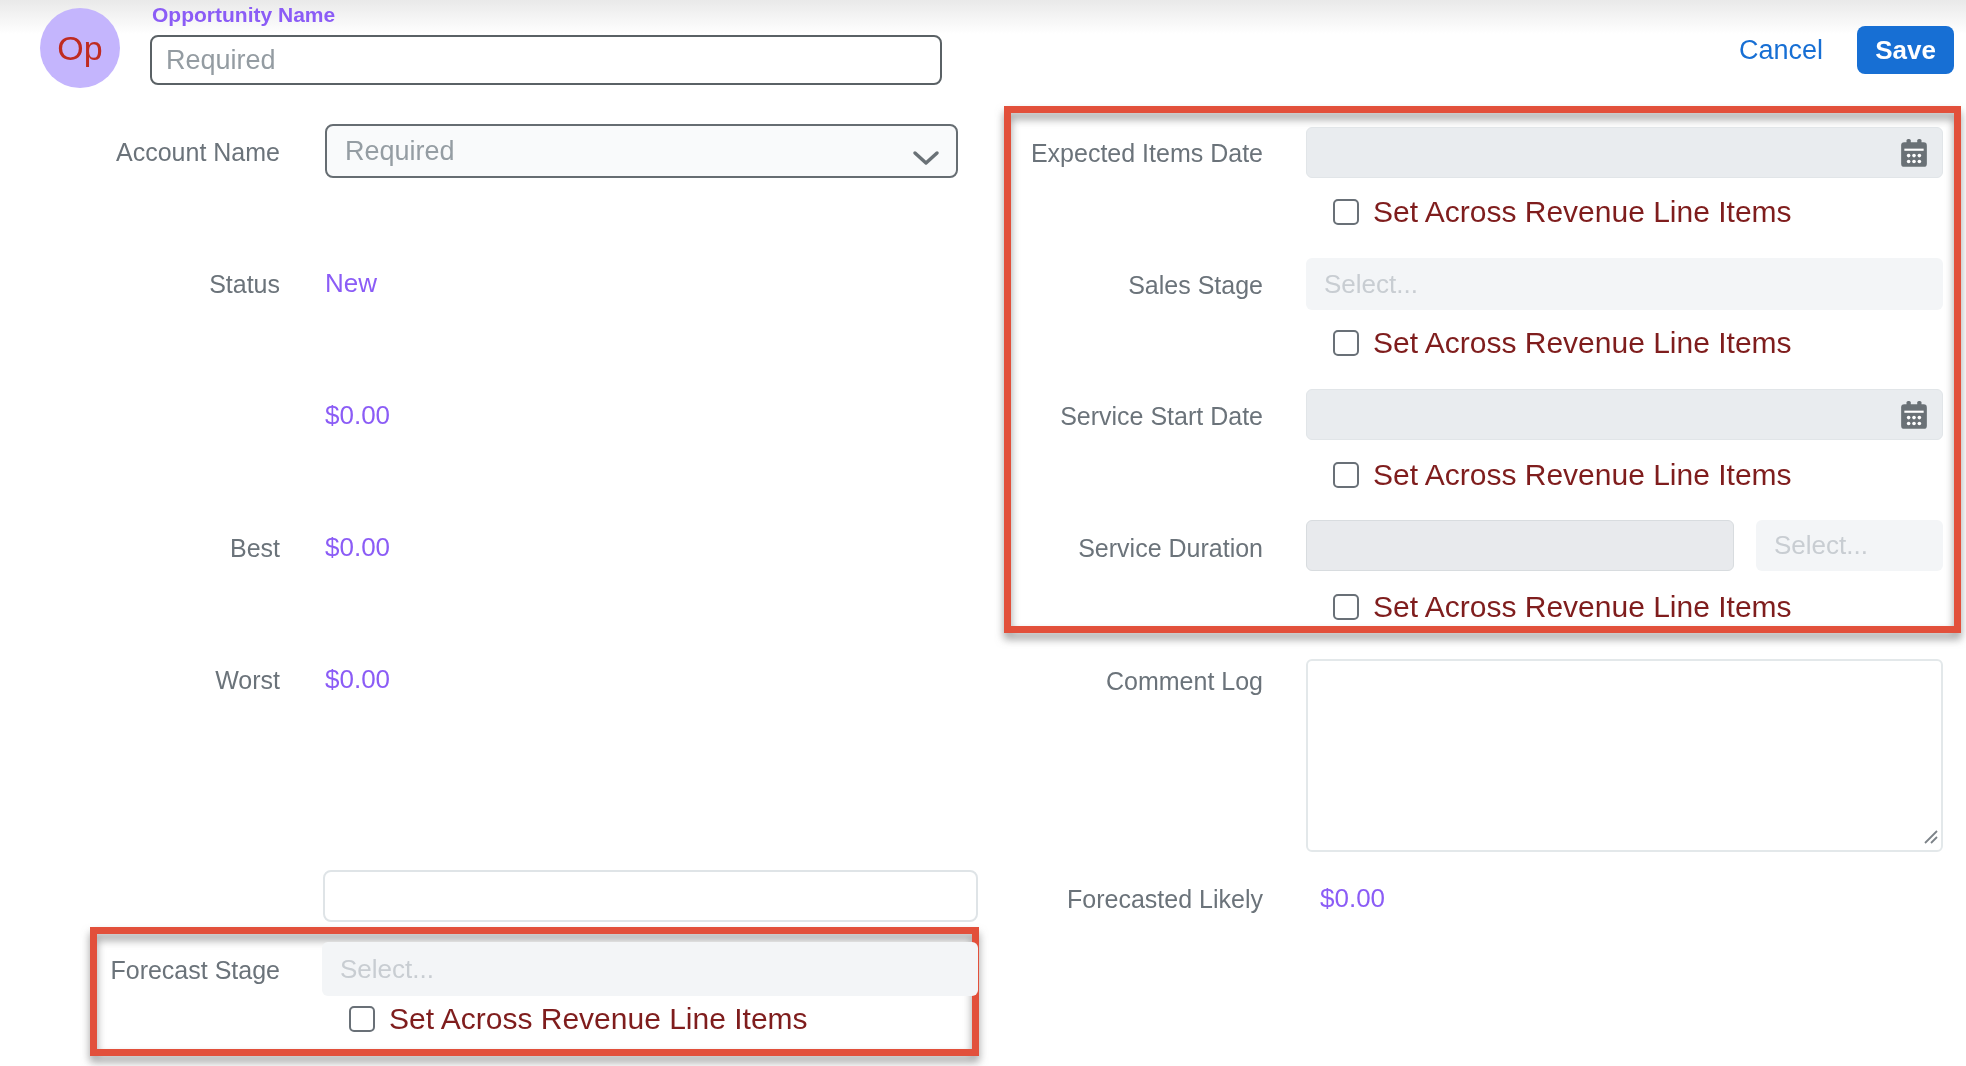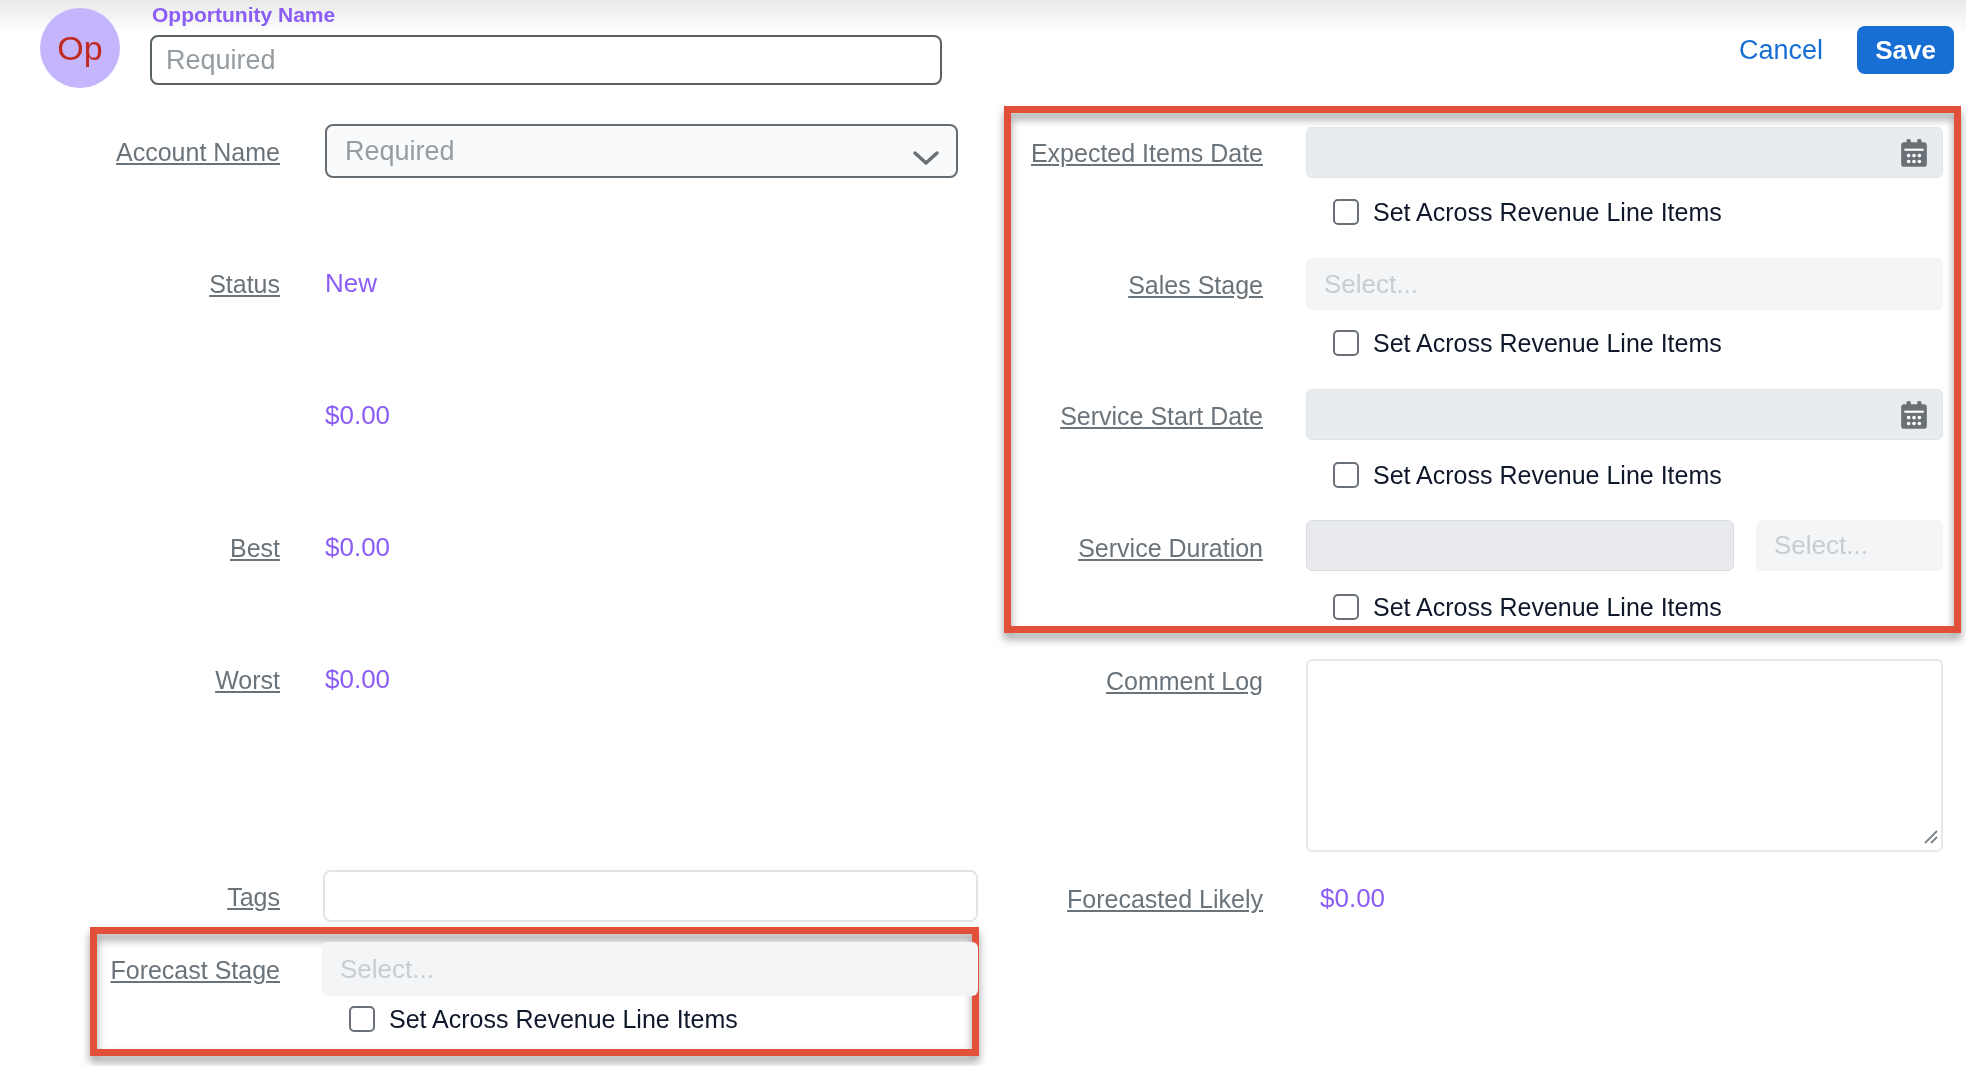--- a/index.html
+++ b/index.html
@@ -12,37 +12,37 @@
   .opp-label{position:absolute;left:152px;top:3px;font-size:21px;font-weight:bold;color:#8b5cf6;}
   .opp-input{position:absolute;left:150px;top:35px;width:760px;height:46px;border:2px solid#5a6165;
         border-radius:8px;font-size:27px;padding:0 14px;color:#21262b;outline:none;background:#fff;
         font-family:"Liberation Sans", sans-serif;}
   input::placeholder{color:#949ca2;opacity:1;}
   .cancel-btn{position:absolute;left:1733px;top:34px;font-size:27px;color:#176fd4;cursor:pointer;background:none;border:none;
         font-family:"Liberation Sans", sans-serif;}
   .save-btn{position:absolute;left:1857px;top:26px;width:97px;height:48px;background:#176fd4;color:#fff;
         font-size:26px;font-weight:bold;border:none;border-radius:8px;cursor:pointer;
         font-family:"Liberation Sans", sans-serif;}
-  .field-label{position:absolute;font-size:25px;color:#6b737a;line-height:30px;text-decoration:underline;}
+  .field-label{position:absolute;font-size:25px;color:#6b737a;line-height:30px;}
   .llabel{left:0;width:280px;text-align:right;}
   .rlabel{left:1010px;width:253px;text-align:right;}
   .field-value{position:absolute;font-size:26px;color:#8b5cf6;line-height:32px;}
   .select-box{position:absolute;display:flex;align-items:center;box-sizing:border-box;
         border-radius:6px;font-size:26px;color:#c8cdd2;padding:0 18px;}
   .account-select{left:325px;top:124px;width:633px;height:54px;background:#f9fafb;
         border:2px solid #666d72;border-radius:8px;color:#959da3;font-size:27px;justify-content:flex-start;cursor:pointer;}
   .account-select .chev{position:absolute;right:16px;top:18px;}
   .ghost-input{position:absolute;box-sizing:border-box;border-radius:6px;}
   .date-input{background:#e9ecef;border:1px solid #e1e5e8;width:637px;height:51px;left:1306px;}
   .cal{position:absolute;right:14px;top:11px;}
   .tags-input{position:absolute;left:323px;top:870px;width:655px;height:52px;box-sizing:border-box;
         border:2px solid #dfe4e7;border-radius:8px;background:#fff;font-size:26px;padding:0 14px;outline:none;
         font-family:"Liberation Sans", sans-serif;}
   .checkbox{position:absolute;width:22px;height:22px;border:2px solid #697077;border-radius:5px;background:#fff;cursor:pointer;}
-  .cb-label{position:absolute;font-size:25px;color:#0f172a;line-height:32px;}
+  .cb-label{position:absolute;font-size:30px;color:#7f1d1d;line-height:32px;}
   .annotation{position:absolute;border:7px solid #e2503b;background:transparent;pointer-events:none;
         filter:drop-shadow(0 6px 4px rgba(75,75,75,0.55));}
   .comment-area{position:absolute;left:1306px;top:659px;width:637px;height:193px;box-sizing:border-box;
         border:2px solid #e3e8ea;border-radius:6px;background:#fff;resize:none;outline:none;
         font-family:"Liberation Sans", sans-serif;font-size:24px;padding:10px 14px;}
   .resize-handle{position:absolute;left:1922px;top:828px;cursor:nwse-resize;}
 </style>
 </head>
 <body>
 
@@ -74,21 +74,20 @@
   <div class="field-value" style="left:325px;top:267px;">New</div>
 
   <div class="field-value" style="left:325px;top:399px;">$0.00</div>
 
   <div class="field-label llabel" style="top:533px;">Best</div>
   <div class="field-value" style="left:325px;top:531px;">$0.00</div>
 
   <div class="field-label llabel" style="top:665px;">Worst</div>
   <div class="field-value" style="left:325px;top:663px;">$0.00</div>
 
-  <div class="field-label llabel" style="top:882px;">Tags</div>
   <input class="tags-input" type="text" style="">
 
   <div class="field-label llabel" style="top:955px;">Forecast Stage</div>
   <div class="select-box" style="left:322px;top:942px;width:656px;height:54px;background:#f3f5f7;">
     <span>Select...</span>
   </div>
   <span class="checkbox" style="left:349px;top:1006px;"></span>
   <div class="cb-label" style="left:389px;top:1003px;">Set Across Revenue Line Items</div>
 
   <div class="field-label rlabel" style="top:138px;">Expected Items Date</div>

